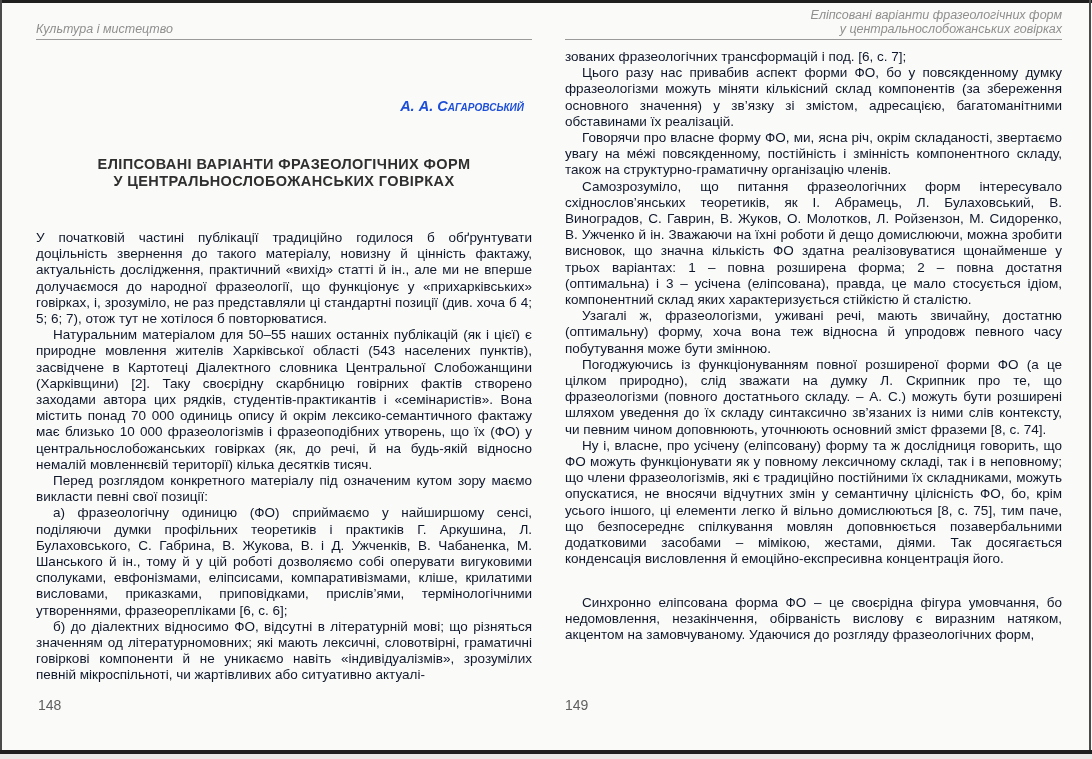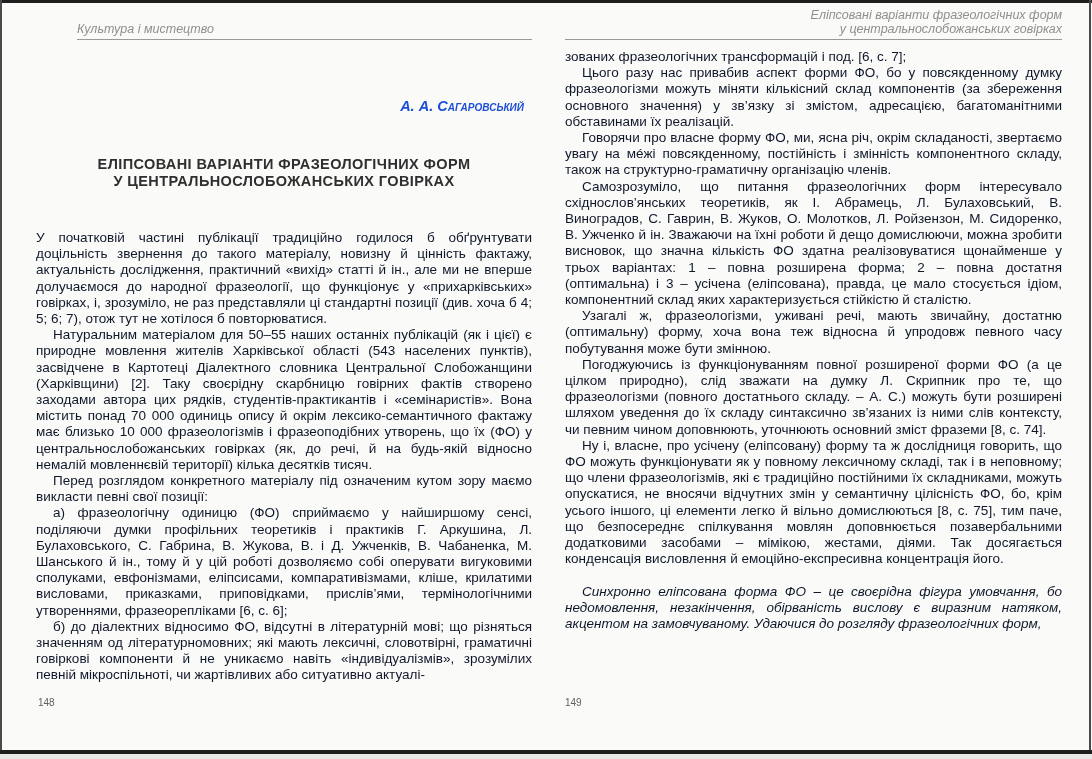--- a/index.html
+++ b/index.html
@@ -27,21 +27,21 @@
     min-height: 28px;
     display: flex;
     align-items: flex-end;
     border-bottom: 1px solid #9a9a9a;
     padding-bottom: 3px;
     font-style: italic;
     font-size: 12.5px;
     line-height: 14px;
     color: #8f8f8f;
   }
-  .running-header.align-left  { justify-content: flex-start; text-align: right; margin-left: 41px; }
+  .running-header.align-left  { justify-content: flex-start; text-align: right; }
   .running-header.align-right { justify-content: flex-end;  text-align: right; }
 
   .author {
     margin-top: 58px;
     text-align: right;
     padding-right: 8px;
     font-weight: bold;
     font-style: italic;
     font-variant: small-caps;
     font-size: 14.5px;
@@ -60,26 +60,26 @@
   .page-col.right .body-text { margin-top: 9px; }
 
   .body-text p {
     margin: 0;
     font-size: 13.5px;
     line-height: 16.2px;
     text-align: justify;
     color: #0f172a;
   }
   .body-text p.indent { text-indent: 17px; }
-  .body-text p.gap-above { margin-top: 16px; font-style: italic; }
+  .body-text p.gap-above { margin-top: 27px; }
 
   .page-number {
     position: absolute;
     top: 697px;
-    font-size: 10px;
+    font-size: 14px;
     color: #5f5f5f;
   }
   .page-number.left  { left: 38px; }
   .page-number.right { left: 565px; width: 487px; text-align: left; }
 </style>
 </head>
 <body>
 
 <div class="spread">
 

